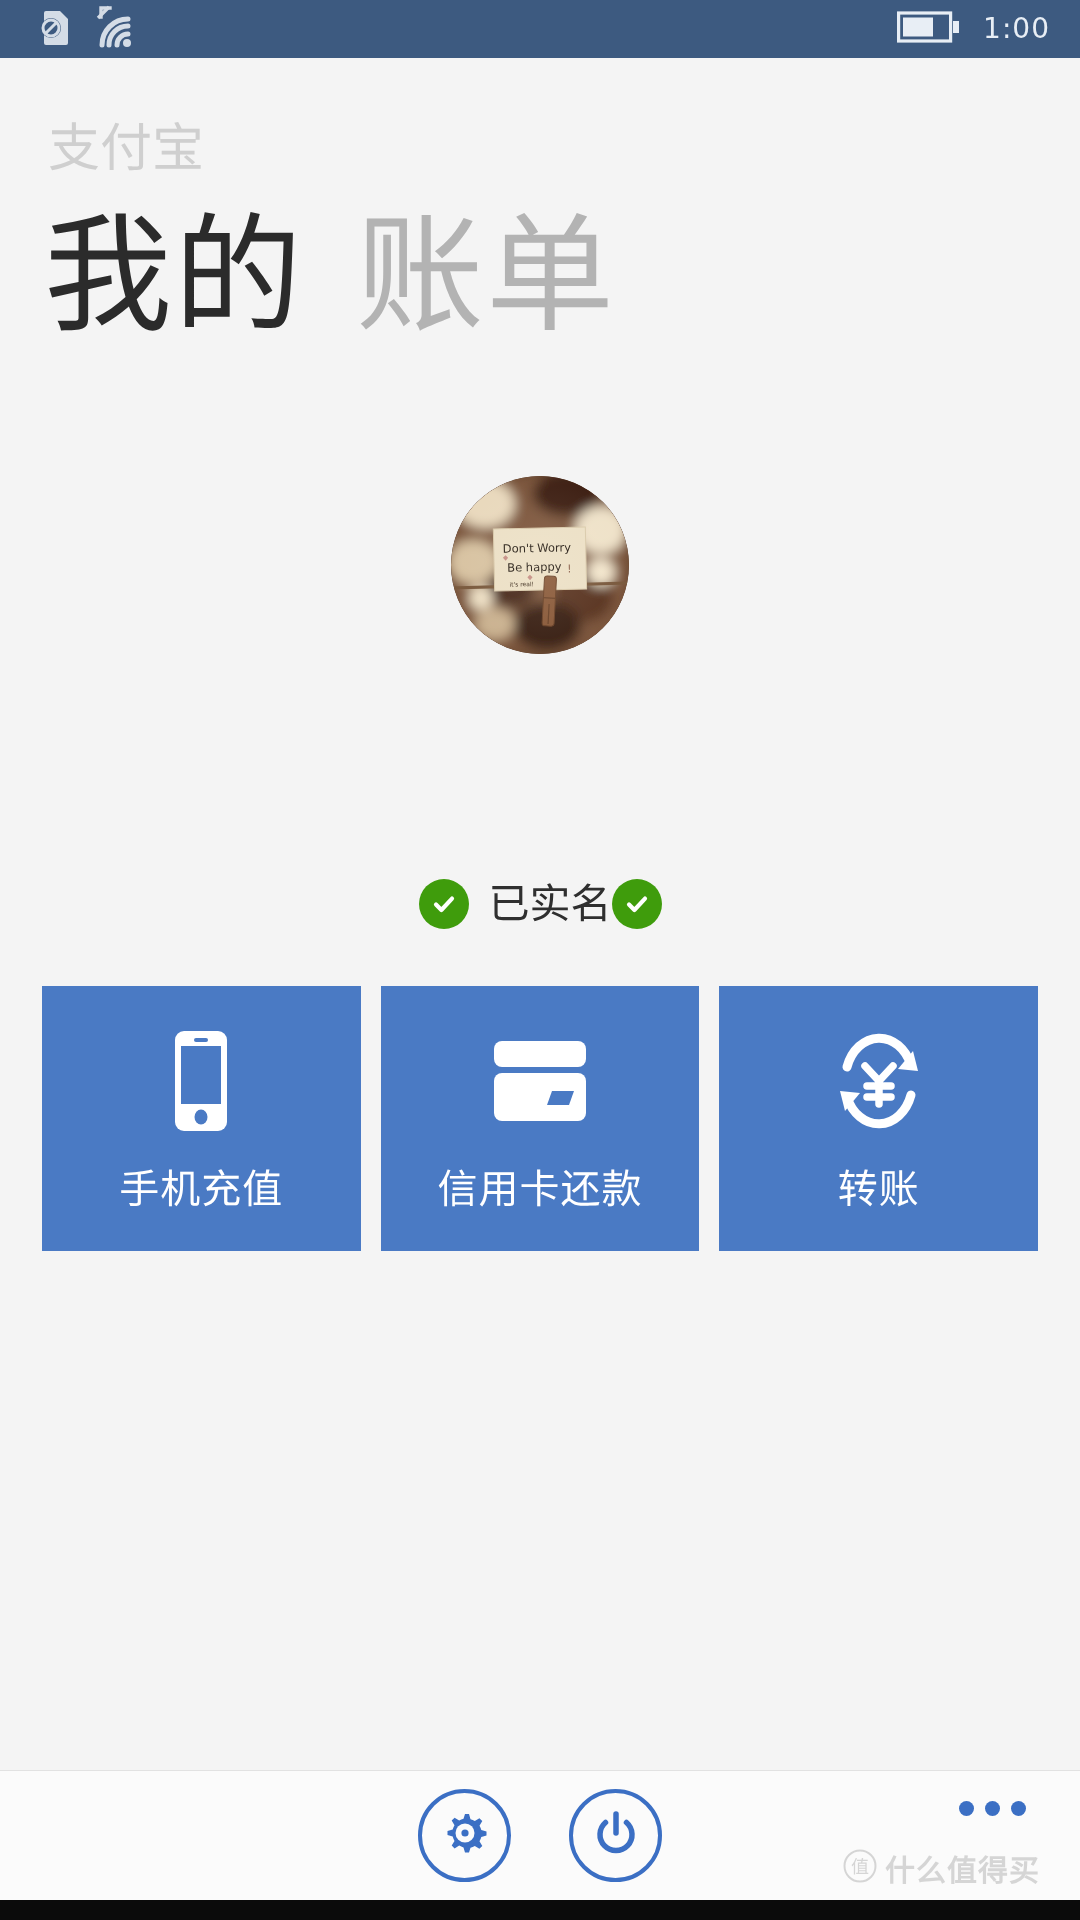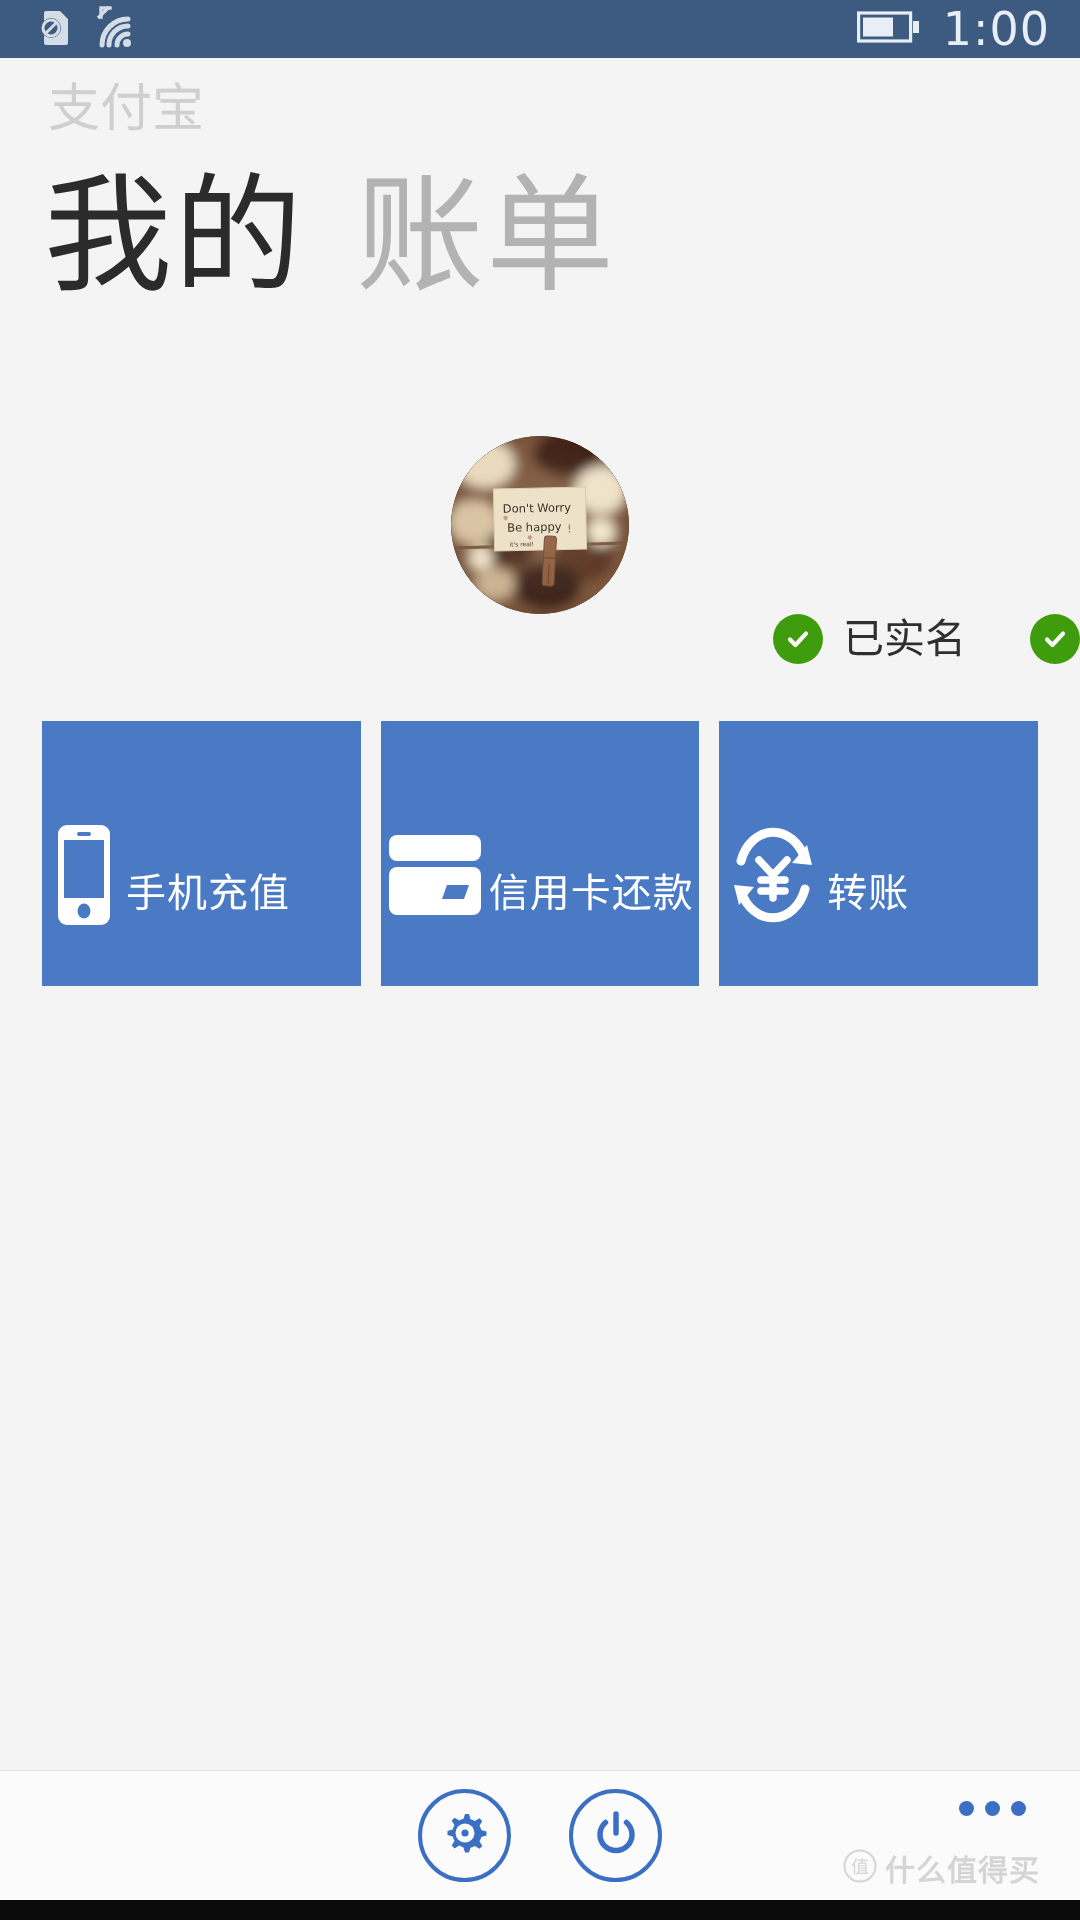--- a/index.html
+++ b/index.html
@@ -13,24 +13,24 @@
 
   
   .statusbar{
     height:58px; width:1080px;
     background:#3d5a80;
     display:flex; align-items:center;
     position:relative;
   }
   .sb-left{ display:flex; align-items:center; gap:14px; padding-left:34px; }
   .sb-right{ display:flex; align-items:center; gap:22px; margin-left:auto; padding-right:30px; }
-  .sb-clock{ color:#e8eef5; font-size:46px; letter-spacing:1px; line-height:1; }
-
-  
-  .brandwrap{ padding:22px 13px 0 48px; height:84px; }
+  .sb-clock{ color:#e8eef5; font-size:28px; letter-spacing:1px; line-height:1; }
+
+  
+  .brandwrap{ padding:22px 13px 0 48px; height:84px;margin-top:40px; }
   .brand{ height:56px; display:block; }
 
   
   .pivot{
     display:flex; align-items:baseline;
     padding:8px 0 0 44px;
     gap:52px;
     white-space:nowrap;
     overflow:hidden;
     height:190px;
@@ -52,22 +52,22 @@
   }
   .avatar{
     width:178px; height:178px; border-radius:50%;
     overflow:hidden; position:relative;
     background:#5c4334;
   }
   .avatar svg{ display:block; width:178px; height:178px; }
 
   
   .badges{
-    display:flex; justify-content:flex-end; align-items:center;
-    gap:64px;
+    display:flex; justify-content:center; align-items:center;
+    margin-top:225px;
   }
   .badge{ display:flex; align-items:center; gap:20px; }
   .badge-check{
     width:50px; height:50px; border-radius:50%;
     background:#3f9c0c;
     display:flex; align-items:center; justify-content:center;
     flex:none;
   }
   .badge-check svg{ display:block; }
   .badge-label{ font-size:41px; color:#2f2f2f; line-height:1; }
@@ -75,21 +75,21 @@
   
   .tiles{
     display:flex; gap:20px;
     padding:0 42px;
     margin-top:57px;
   }
   .tile{
     flex:1 1 0;
     height:265px;
     background:#4a7ac4;
-    display:flex; flex-direction:row;
+    display:flex; flex-direction:column;
     align-items:center; justify-content:flex-start;
     padding-top:42px;
     cursor:pointer;
   }
   .tile-icon{ height:105px; display:flex; align-items:center; justify-content:center; }
   .tile-label{
     color:#ffffff; font-size:40px; margin-top:36px; line-height:1;
     letter-spacing:1px;
   }
 

